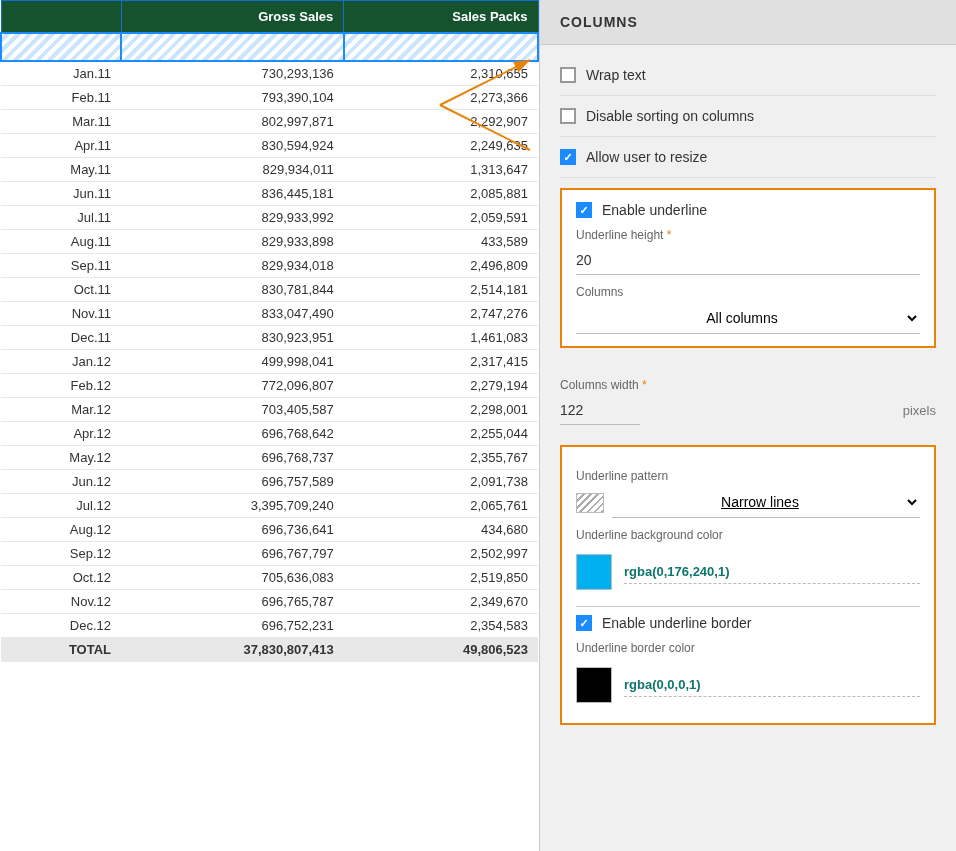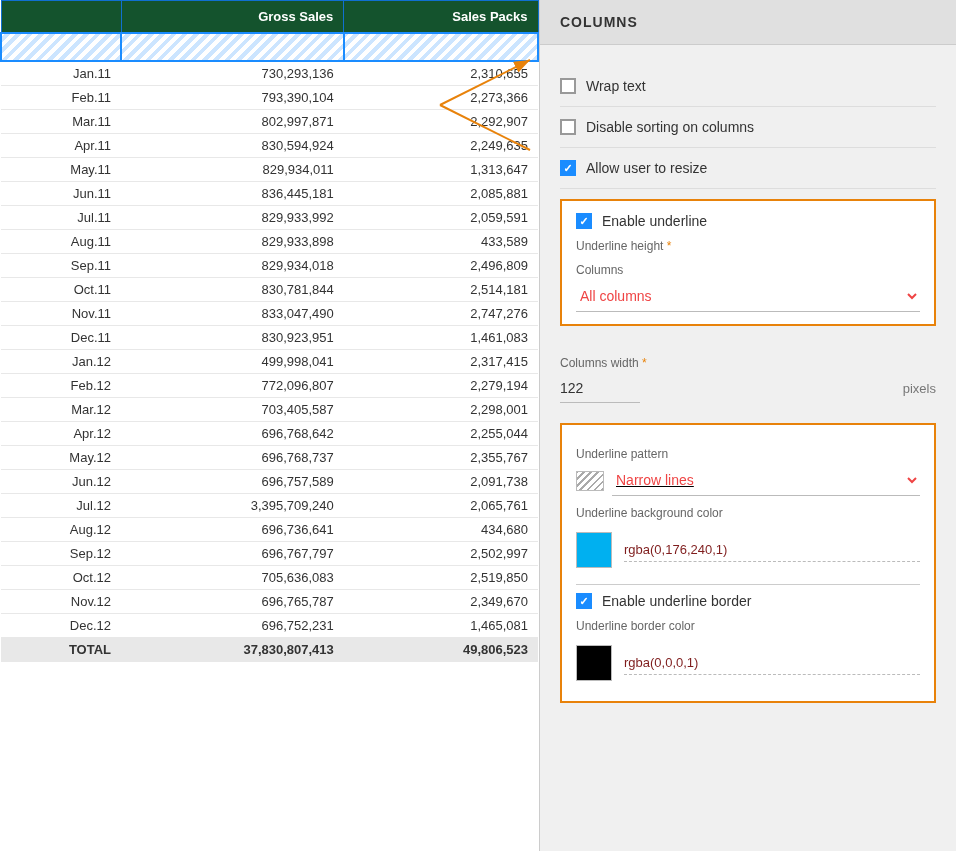--- a/index.html
+++ b/index.html
@@ -97,21 +97,21 @@
       background: #e0e0e0;
       padding: 14px 20px;
       font-weight: 700;
       font-size: 14px;
       letter-spacing: 1px;
       color: #333;
       border-bottom: 1px solid #ccc;
     }
 
     .panel-body {
-      padding: 21px 20px;
+      padding: 10px 20px;
     }
 
     .checkbox-row {
       display: flex;
       align-items: center;
       padding: 12px 0;
       border-bottom: 1px solid #ddd;
       gap: 10px;
     }
 
@@ -191,23 +191,24 @@
       outline: none;
     }
 
     .select-field {
       width: 100%;
       border: none;
       border-bottom: 1px solid #bbb;
       background: transparent;
       padding: 6px 0;
       font-size: 14px;
-      color: #ef4444;
+      color: #000000;
       outline: none;
       appearance: auto;
+      text-align: center;
     }
 
     .columns-width-section {
       padding: 10px 0;
     }
 
     .width-row {
       display: flex;
       align-items: baseline;
       gap: 10px;
@@ -239,24 +240,25 @@
 
     .color-swatch {
       width: 36px;
       height: 36px;
       border: 1px solid #bbb;
       flex-shrink: 0;
     }
 
     .color-text {
       font-size: 13px;
-      color: #7f1d1d;
+      color: #0f766e;
       border-bottom: 1px dashed #bbb;
       flex: 1;
       padding: 4px 0;
+      font-weight: bold;
     }
 
     .pattern-row {
       display: flex;
       align-items: center;
       gap: 8px;
       text-decoration: underline;
     }
 
     .pattern-icon {
@@ -408,21 +410,21 @@
           <td>2,519,850</td>
         </tr>
         <tr>
           <td>Nov.12</td>
           <td>696,765,787</td>
           <td>2,349,670</td>
         </tr>
         <tr>
           <td>Dec.12</td>
           <td>696,752,231</td>
-          <td>1,465,081</td>
+          <td>2,354,583</td>
         </tr>
         <tr class="total-row">
           <td>TOTAL</td>
           <td>37,830,807,413</td>
           <td>49,806,523</td>
         </tr>
       </tbody>
   </table>
 
   <svg class="arrow-overlay" style="position:absolute;top:55px;left:430px;width:130px;height:130px;overflow:visible;">
@@ -467,20 +469,21 @@
     <div class="section-orange">
       <div class="checkbox-item">
         <div class="cb checked"></div>
         <span class="cb-label">Enable underline</span>
       </div>
 
       <div class="field-label">
         <span>Underline height</span>
         <span class="required">*</span>
       </div>
+      <input class="text-input" type="text" value="20" style="">
 
       <div class="field-label">
         <span>Columns</span>
       </div>
       <select class="select-field">
         <option>All columns</option>
         <option>First column</option>
         <option>Last column</option>
       </select>
     </div>

